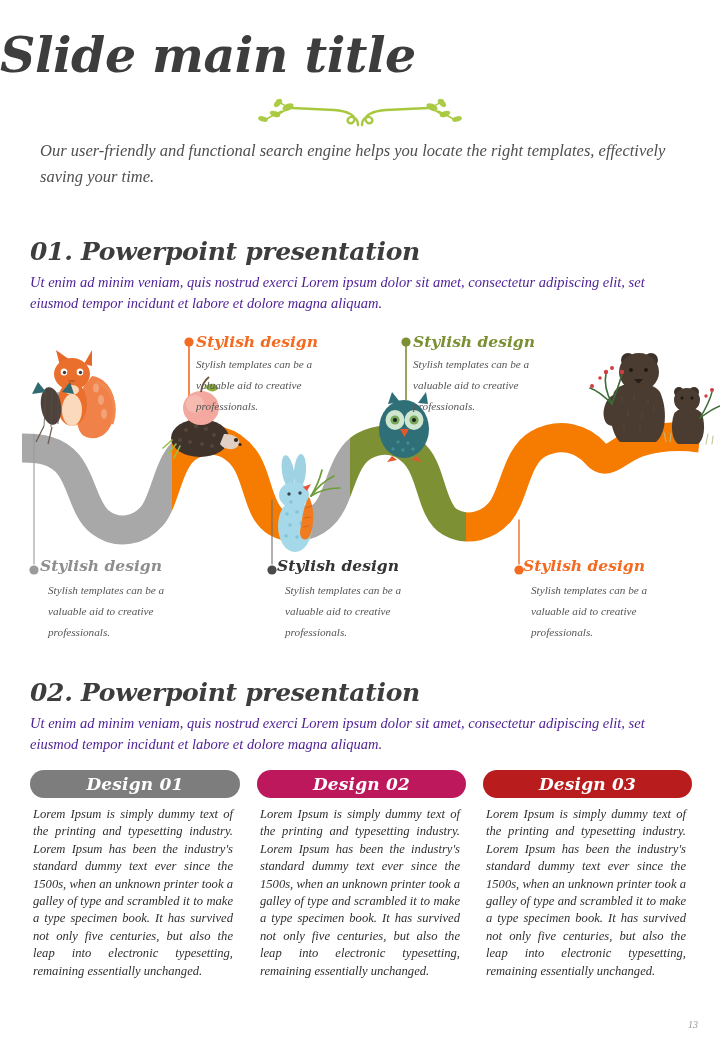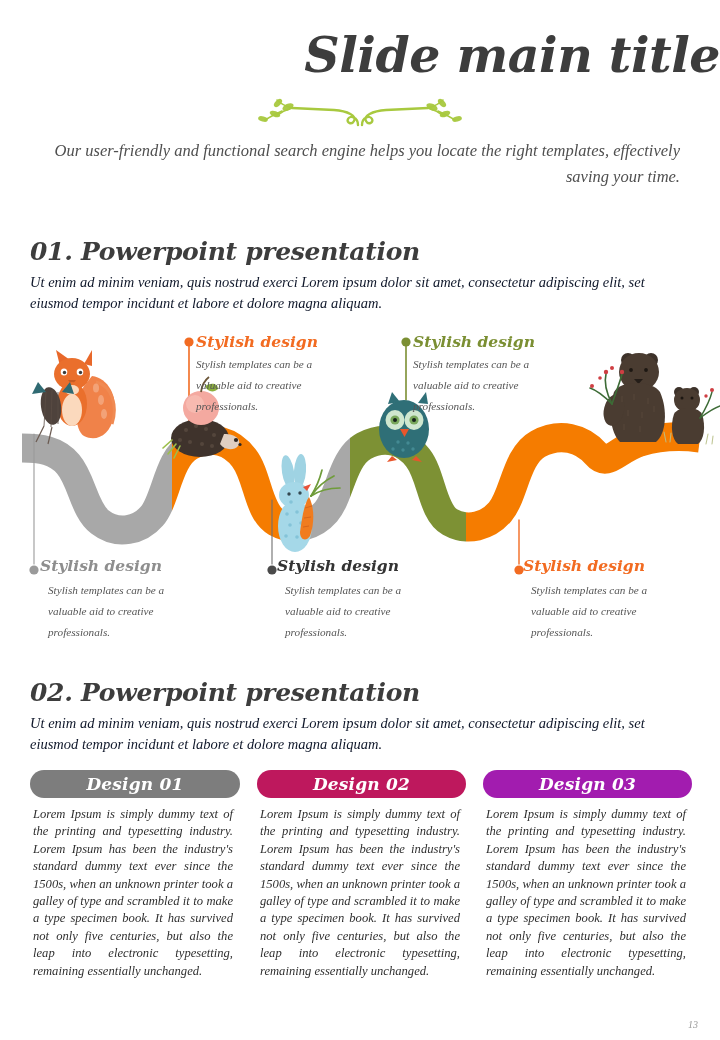--- a/index.html
+++ b/index.html
@@ -6,43 +6,43 @@
   html,body{margin:0;padding:0;background:#ffffff;}
   body{
     width:720px;height:1040px;position:relative;overflow:hidden;
     font-family:"Liberation Serif", serif;
     color:#4a4a4a;
   }
   .slide{position:absolute;inset:0;background:#fff;}
 
   
   .title{
-    position:absolute;top:26px;left:0;width:720px;text-align:right;
+    position:absolute;top:26px;left:0;width:720px;text-align:left;
     font-family:"DejaVu Serif", serif;
     font-style:italic;font-weight:700;
     font-size:49px;letter-spacing:-0.5px;
     color:#3d3d3d;
   }
   .flourish{position:absolute;top:95px;left:230px;width:260px;height:36px;}
   .subtitle{
-    position:absolute;top:138px;left:40px;width:640px;text-align:right;
+    position:absolute;top:138px;left:40px;width:640px;text-align:left;
     font-family:"Liberation Serif", serif;font-style:italic;
     font-size:16.5px;line-height:26px;color:#4f4f4f;
   }
 
   
   .sec-h{
     position:absolute;left:30px;
     font-family:"DejaVu Serif", serif;font-style:italic;font-weight:700;
     font-size:25px;color:#3d3d3d;letter-spacing:-0.3px;white-space:nowrap;
   }
   .sec-p{
     position:absolute;left:30px;width:664px;
     font-family:"Liberation Serif", serif;font-style:italic;
-    font-size:14.5px;line-height:21px;color:#0f172a;
+    font-size:14.5px;line-height:21px;color:#4c1d95;
   }
   #sec1h{top:237px;} #sec1p{top:272px;}
   #sec2h{top:678px;} #sec2p{top:713px;}
 
   
   .info{position:absolute;top:330px;left:0;width:720px;height:320px;}
   .info svg{position:absolute;top:0;left:0;}
 
   
   .callout{position:absolute;}
@@ -69,21 +69,21 @@
 
   
   .pill{
     position:absolute;top:770px;height:28px;border-radius:14px;
     display:flex;align-items:center;justify-content:center;
     font-family:"DejaVu Serif", serif;font-style:italic;font-weight:700;
     font-size:17px;color:#ffffff;letter-spacing:0.2px;
   }
   .pill.p1{left:30px;width:210px;background:#7d7d7d;}
   .pill.p2{left:257px;width:209px;background:#be185d;}
-  .pill.p3{left:483px;width:209px;background:#a21caf;}
+  .pill.p3{left:483px;width:209px;background:#b91c1c;}
 
   .col{
     position:absolute;top:806px;width:200px;
     font-family:"Liberation Serif", serif;font-style:italic;
     font-size:12.6px;line-height:17.4px;color:#2f2f2f;
     text-align:justify;text-align-last:left;
   }
   .col.c1{left:33px;} .col.c2{left:260px;} .col.c3{left:486px;}
 
   .pageno{

